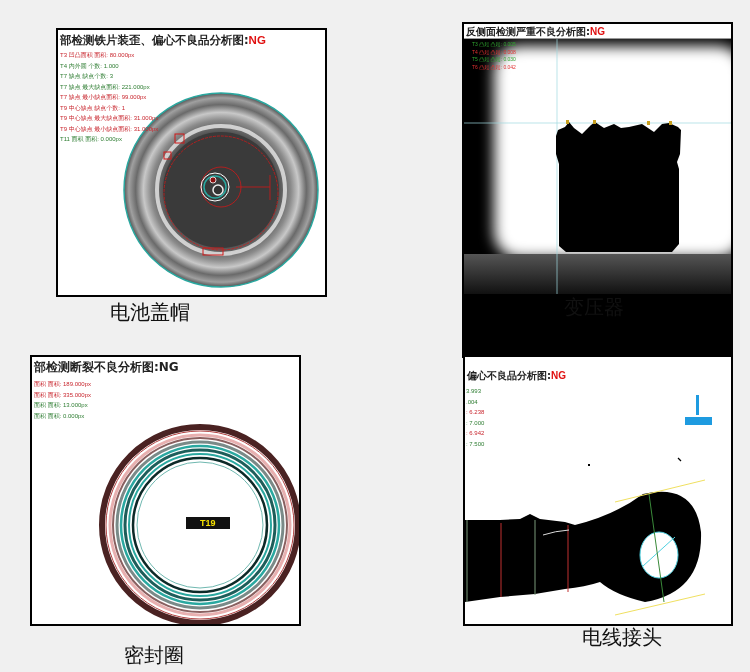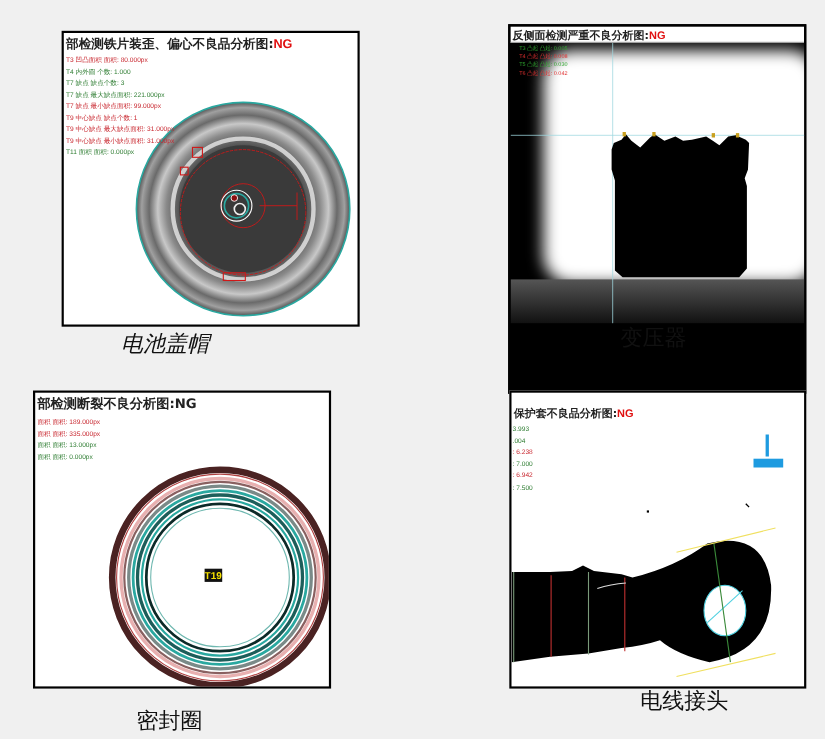--- a/index.html
+++ b/index.html
@@ -39,28 +39,28 @@
   .green { color: #2e7d32; }
   .p2 .meas { left: 8px; top: 17px; font-size: 5px; line-height: 7.5px; }
   .p2 .meas div { height: 7.5px; }
   .p2 .meas .green { color: #2fa52f; }
   .p2 .meas .red { color: #e03030; }
 
   .caption {
     position: absolute; font-size: 20px; color: #111; white-space: nowrap;
     font-family: "DejaVu Sans", sans-serif;
   }
-  .c1 { left: 110px; top: 299px; font-style: italic; }
+  .c1 { left: 110px; top: 299px; }
   .c2 { left: 564px; top: 294px; text-align: right; }
   .c3 { left: 124px; top: 642px; }
   .c4 { left: 582px; top: 624px; font-family: Liberation Mono, monospace; }
 
   svg { position: absolute; left: 0; top: 0; }
   .tag19 {
-    position: absolute; left: 154px; top: 160px; padding: 0 0;
+    position: absolute; left: 154px; top: 160px; padding: 0 14px;
     background: #111; color: #f5e000; font-size: 9px; font-weight: bold;
     font-family: "Liberation Sans", sans-serif; line-height: 12px;
   }
 </style>
 </head>
 <body>
 
 <div class="panel p1">
   <svg width="271" height="269">
     <defs>
@@ -173,21 +173,21 @@
     <line x1="2" y1="163" x2="2" y2="245" stroke="#7a9a7a" stroke-width="1"></line>
     <line x1="36" y1="166" x2="36" y2="240" stroke="#c03030" stroke-width="1"></line>
     <line x1="70" y1="163" x2="70" y2="238" stroke="#7a9a7a" stroke-width="1"></line>
     <line x1="103" y1="168" x2="103" y2="235" stroke="#c03030" stroke-width="1"></line>
     <path d="M78,178 Q90,174 104,173" stroke="#ddd" stroke-width="1" fill="none"></path>
     <rect x="123" y="107" width="2" height="2" fill="#000"></rect>
     <line x1="213" y1="101" x2="216" y2="104" stroke="#000" stroke-width="1.2"></line>
     <rect x="220" y="60" width="27" height="8" fill="#1e9be0"></rect>
     <rect x="231" y="38" width="3" height="20" fill="#1e9be0"></rect>
   </svg>
-  <div class="ptitle"><span>保护套不良品分析图:</span><span class="ng">NG</span></div>
+  <div class="ptitle"><span>偏心不良品分析图:</span><span class="ng">NG</span></div>
   <div class="meas" style="top:29px; left:1px; line-height:10.5px;">
     <div class="green">3.993</div>
     <div class="green">.004</div>
     <div class="red">: 6.238</div>
     <div class="green">: 7.000</div>
     <div class="red">: 6.942</div>
     <div class="green">: 7.500</div>
   </div>
 </div>
 <div class="caption c4">电线接头</div>

